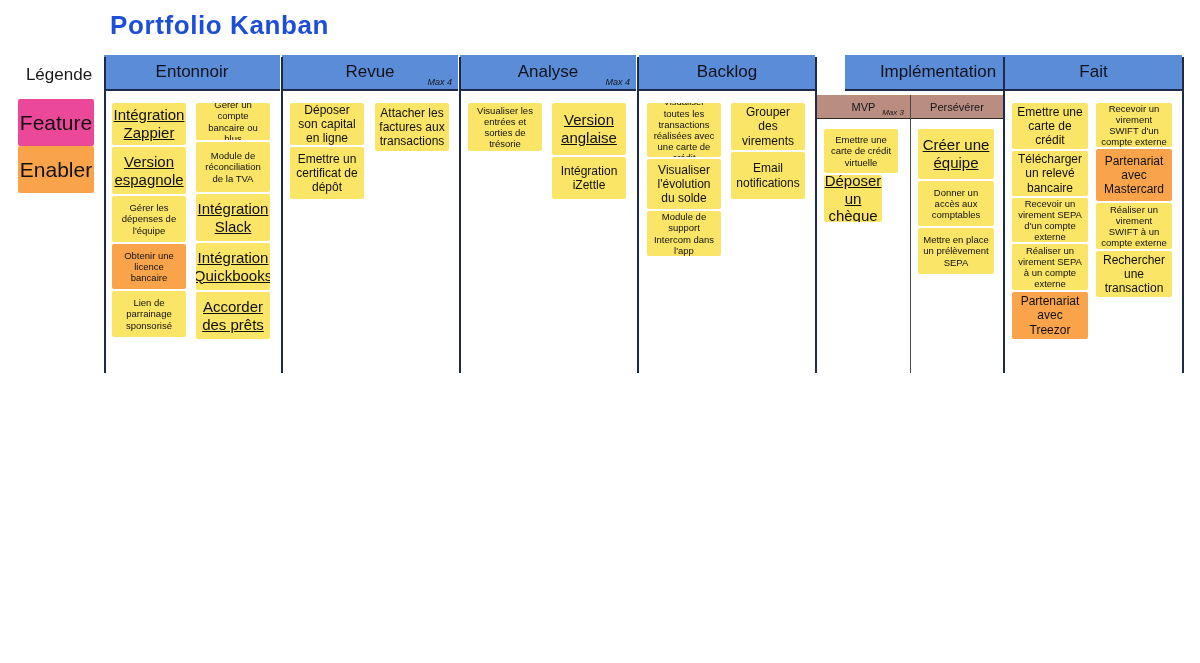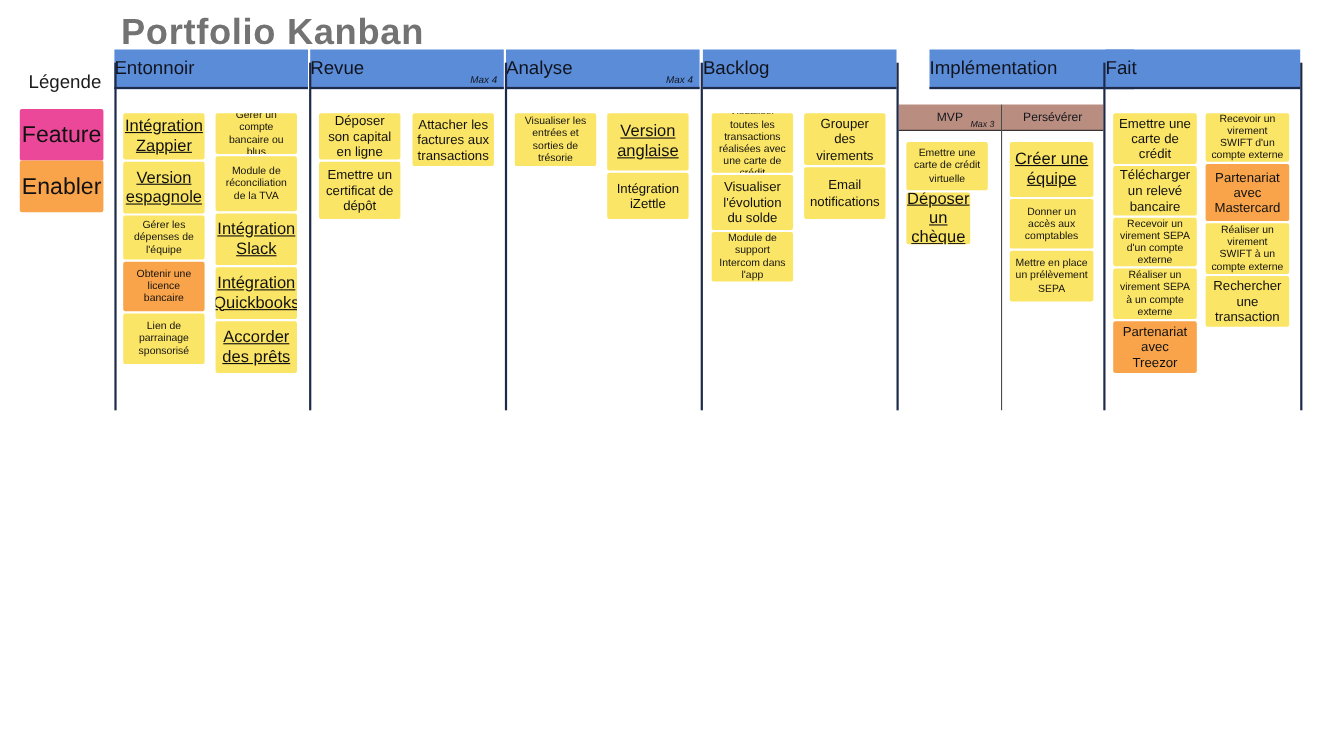--- a/index.html
+++ b/index.html
@@ -16,23 +16,23 @@
     width: 1200px;
     height: 663px;
     background: #ffffff;
   }
 
   
   #board-title {
     position: absolute;
     left: 110px;
     top: 10px;
-    font-size: 33px;
+    font-size: 26px;
     font-weight: bold;
-    color: #737373;
+    color: #1d4ed8;
     letter-spacing: 0.6px;
     white-space: nowrap;
   }
 
   
   #legend {
     position: absolute;
     left: 18px;
     top: 57px;
     width: 82px;
@@ -55,26 +55,27 @@
     margin-left: 0px;
     border-radius: 2px;
   }
   .chip-feature { background: #ec4899; margin-top: 7px; }
   .chip-enabler { background: #f9a council; }
   .chip-enabler { background: #f9a44a; }
 
   
   .col-header {
     position: absolute;
-    top: 45px;
+    top: 55px;
     height: 36px;
     background: #5b8cd8;
     border-bottom: 2px solid #1d2a4a;
     display: flex;
     align-items: center;
+    justify-content: center;
   }
   .col-header-label {
     font-size: 17px;
     color: #10131c;
     white-space: nowrap;
   }
   .col-max {
     position: absolute;
     right: 6px;
     bottom: 2px;
@@ -168,21 +169,21 @@
     <div class="legend-chip chip-enabler">Enabler</div>
   </div>
 
   <div id="columns-root">
       <div class="col-header" style="left: 104px; width: 176px;">
         <div class="col-header-label">Entonnoir</div>
       </div>
       <div class="stack" style="left: 112px; top: 103px; width: 74px;">
         <div class="card sz-lg" style="height: 42px; width: 74px;">Intégration Zappier</div>
         <div class="card sz-lg" style="height: 47px; width: 74px;">Version espagnole</div>
-        <div class="card sz-sm" style="height: 40px; width: 74px;">Gérer les dépenses de l'équipe</div>
+        <div class="card sz-sm" style="height: 46px; width: 74px;">Gérer les dépenses de l'équipe</div>
         <div class="card sz-sm enabler" style="height: 45px; width: 74px;">Obtenir une licence bancaire</div>
         <div class="card sz-sm" style="height: 46px; width: 74px;">Lien de parrainage sponsorisé</div>
       </div>
       <div class="stack" style="left: 196px; top: 103px; width: 74px;">
         <div class="card sz-sm" style="height: 37px; width: 74px;">Gérer un compte bancaire ou blus</div>
         <div class="card sz-sm" style="height: 50px; width: 74px;">Module de réconciliation de la TVA</div>
         <div class="card sz-lg" style="height: 47px; width: 74px;">Intégration Slack</div>
         <div class="card sz-lg" style="height: 47px; width: 74px;">Intégration Quickbooks</div>
         <div class="card sz-lg" style="height: 47px; width: 74px;">Accorder des prêts</div>
       </div>

